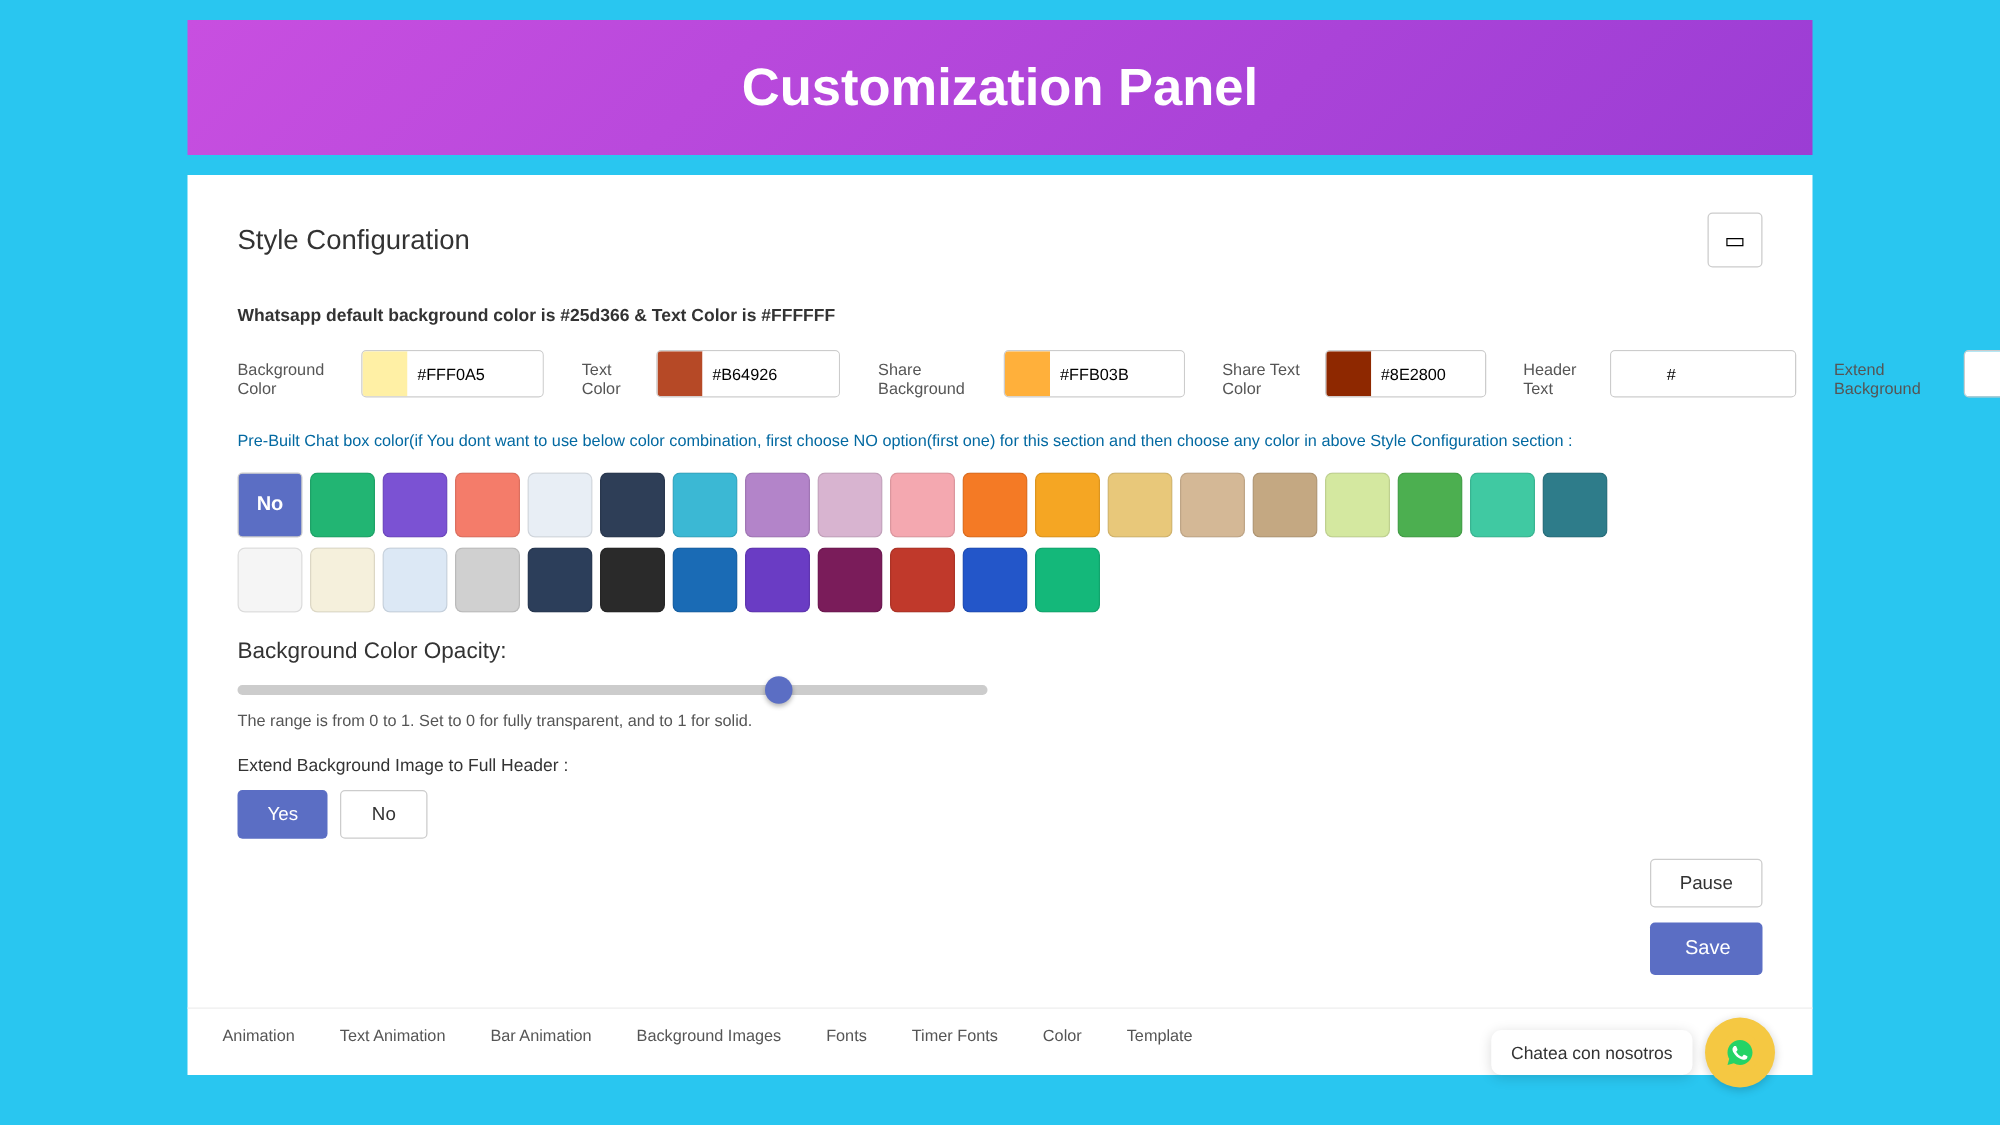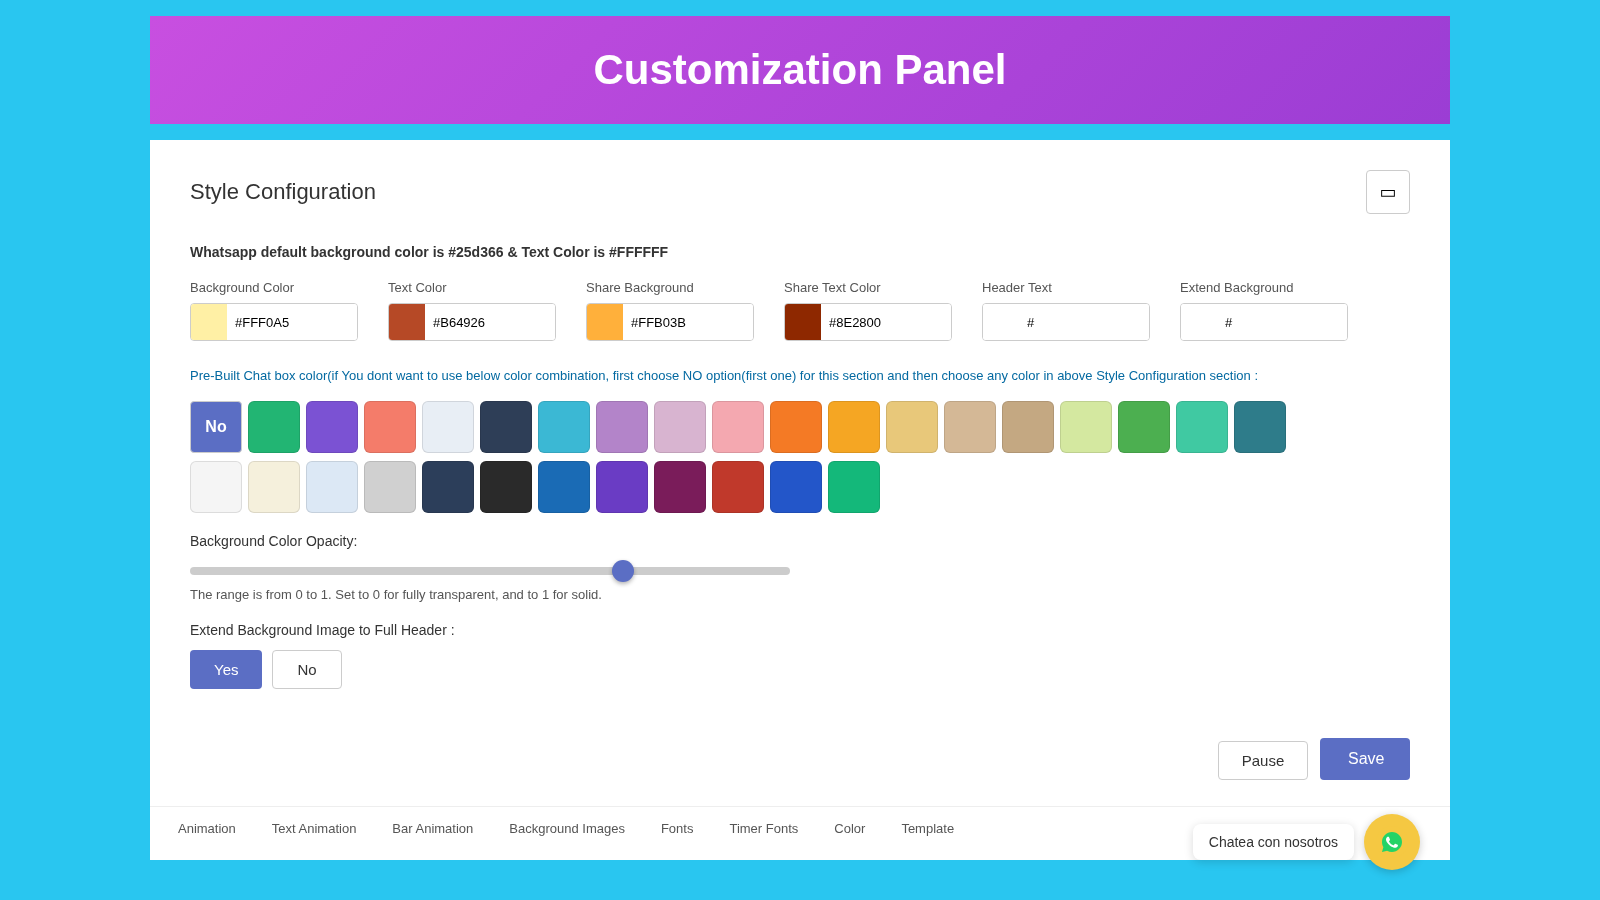--- a/index.html
+++ b/index.html
@@ -66,22 +66,23 @@
     }
 
     .color-fields-row {
       display: flex;
       gap: 30px;
       margin-bottom: 25px;
     }
 
     .color-field-group {
       display: flex;
-      flex-direction: column;
+      flex-direction: row;
       gap: 8px;
+      align-items: flex-end;
     }
 
     .color-field-label {
       font-size: 13px;
       color: #555;
     }
 
     .color-input-wrapper {
       display: flex;
       align-items: center;
@@ -140,21 +141,21 @@
       font-weight: bold;
       font-size: 16px;
     }
 
     .opacity-section {
       margin-top: 20px;
       margin-bottom: 15px;
     }
 
     .opacity-label {
-      font-size: 14px;
+      font-size: 18px;
       color: #333;
       margin-bottom: 12px;
     }
 
     .opacity-slider {
       width: 600px;
       height: 8px;
       -webkit-appearance: none;
       appearance: none;
       background: linear-gradient(to right, #ccc 0%, #ccc 73%, #ccc 100%);
@@ -212,23 +213,22 @@
       font-size: 15px;
       border-radius: 4px;
       cursor: pointer;
     }
 
     .right-sidebar-btns {
       position: absolute;
       right: 40px;
       bottom: 80px;
       display: flex;
-      flex-direction: row;
+      flex-direction: column;
       gap: 12px;
-      align-items: flex-end;
     }
 
     .pause-btn {
       background: white;
       color: #333;
       border: 1px solid #ccc;
       padding: 10px 20px;
       font-size: 15px;
       border-radius: 4px;
       cursor: pointer;

